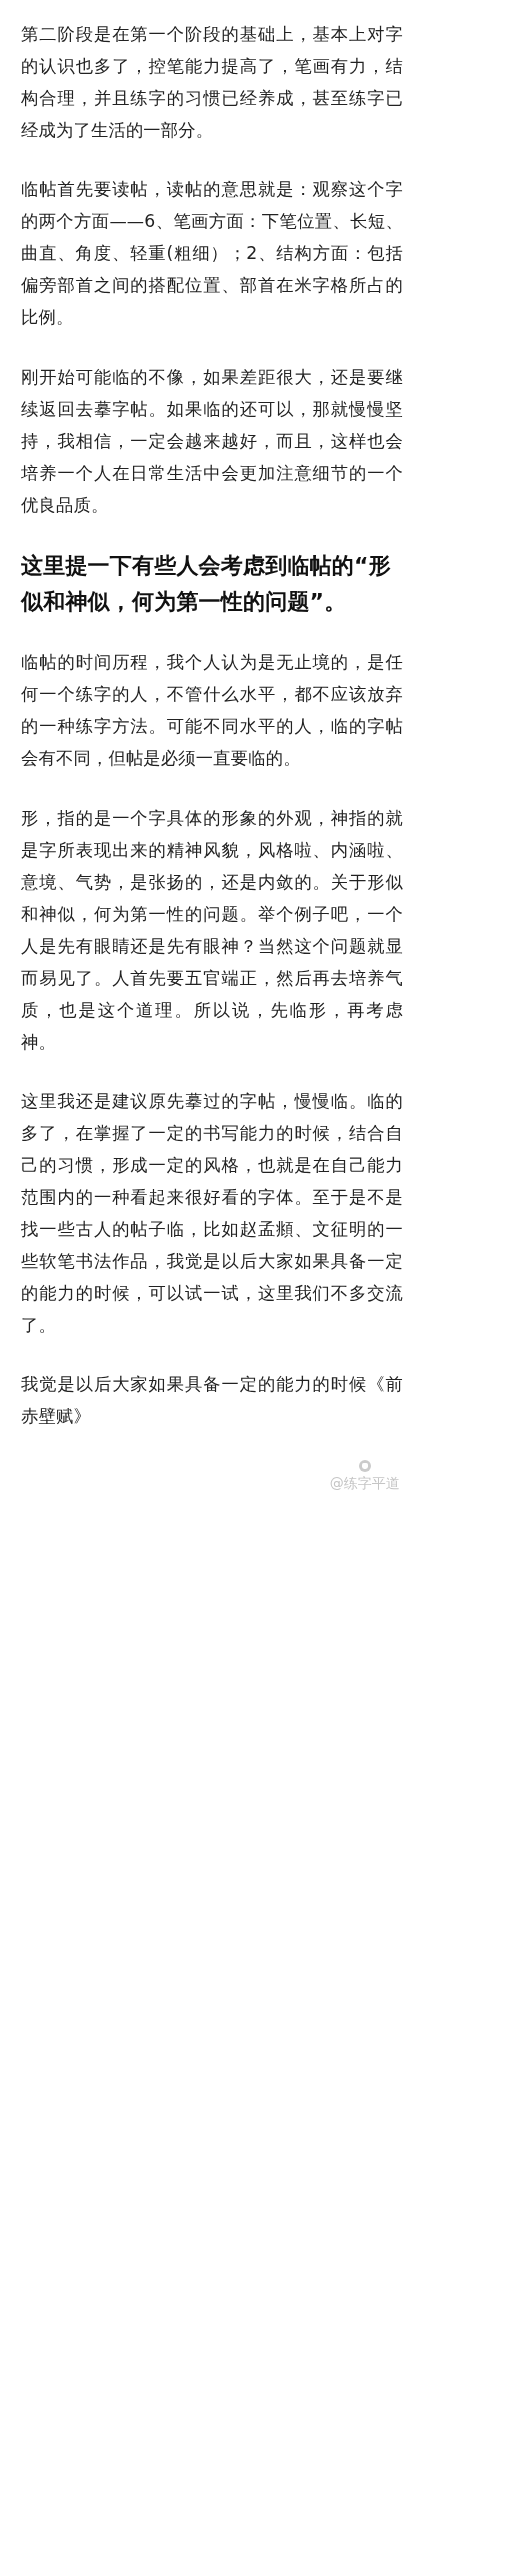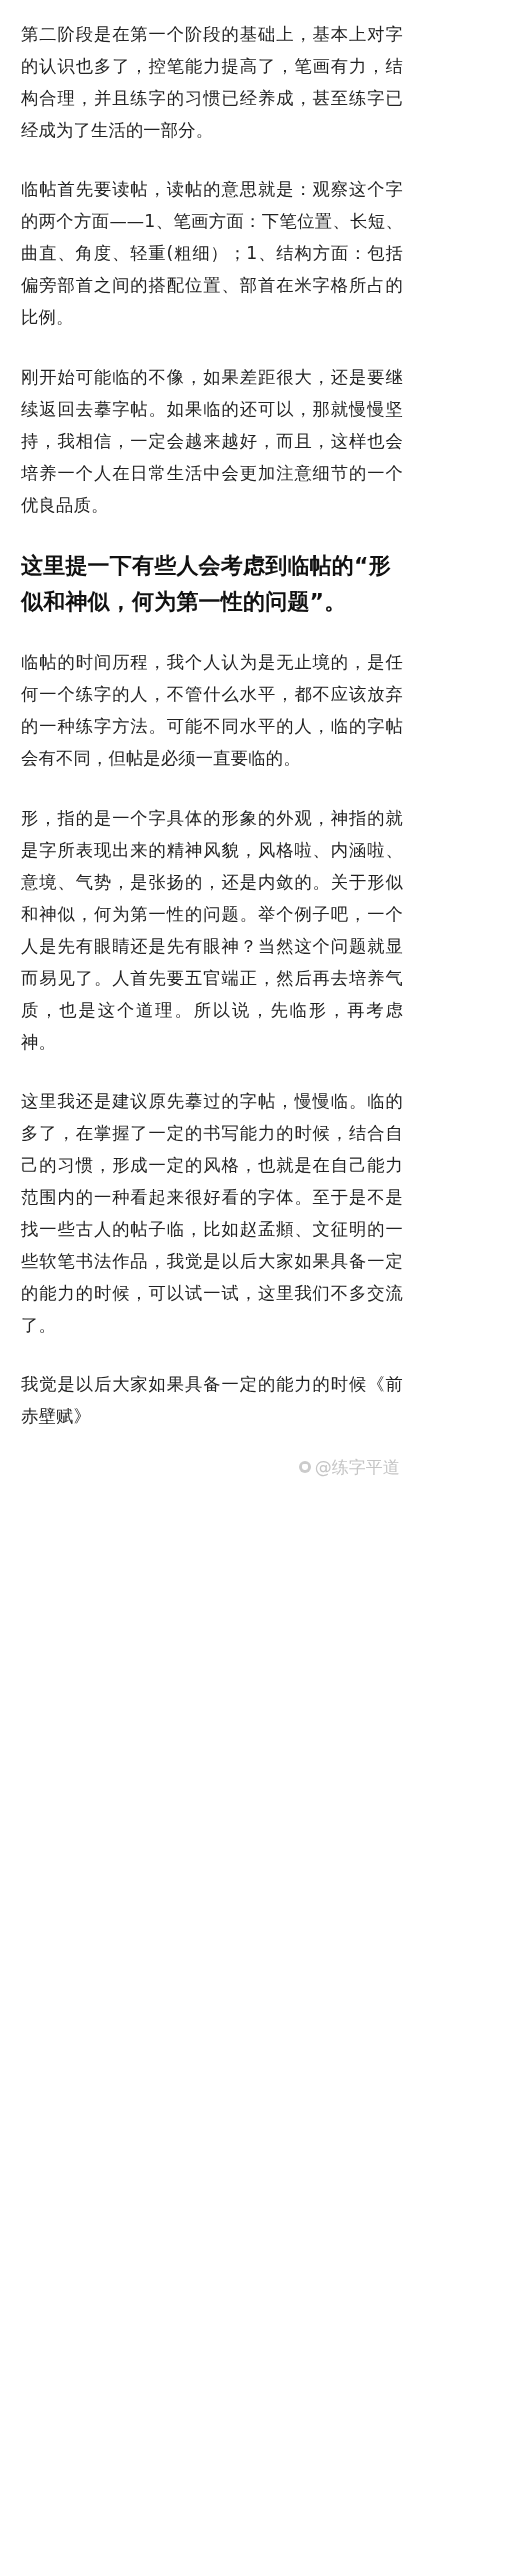--- a/index.html
+++ b/index.html
@@ -43,23 +43,24 @@
     display: flex;
     justify-content: flex-end;
     align-items: center;
     padding-right: 3.2px;
   }
   .watermark {
     display: flex;
     align-items: center;
     gap: 4px;
     color: #c2c2c2;
-    font-size: 17px;
+    font-size: 14px;
     line-height: 14.5px;
     opacity: 0.95;
+    flex-direction: column;
   }
   .wm-logo {
     width: 12px;
     height: 12px;
     border-radius: 50%;
     background: #c9c9c9;
     position: relative;
     flex: none;
   }
   .wm-logo::after {
@@ -72,21 +73,21 @@
     border-radius: 1.6px 1.6px 2.4px 2.4px;
     background: #ffffff;
   }
 </style>
 </head>
 <body>
 
 <div class="page">
 
   <p class="para">第二阶段是在第一个阶段的基础上，基本上对字的认识也多了，控笔能力提高了，笔画有力，结构合理，并且练字的习惯已经养成，甚至练字已经成为了生活的一部分。</p>
-  <p class="para">临帖首先要读帖，读帖的意思就是：观察这个字的两个方面——1、笔画方面：下笔位置、长短、曲直、角度、轻重(粗细）；1、结构方面：包括偏旁部首之间的搭配位置、部首在米字格所占的比例。</p>
+  <p class="para">临帖首先要读帖，读帖的意思就是：观察这个字的两个方面——6、笔画方面：下笔位置、长短、曲直、角度、轻重(粗细）；2、结构方面：包括偏旁部首之间的搭配位置、部首在米字格所占的比例。</p>
   <p class="para">刚开始可能临的不像，如果差距很大，还是要继续返回去摹字帖。如果临的还可以，那就慢慢坚持，我相信，一定会越来越好，而且，这样也会培养一个人在日常生活中会更加注意细节的一个优良品质。</p>
 
   <h2 class="heading">这里提一下有些人会考虑到临帖的“形似和神似，何为第一性的问题”。</h2>
 
   <p class="para">临帖的时间历程，我个人认为是无止境的，是任何一个练字的人，不管什么水平，都不应该放弃的一种练字方法。可能不同水平的人，临的字帖会有不同，但帖是必须一直要临的。</p>
   <p class="para">形，指的是一个字具体的形象的外观，神指的就是字所表现出来的精神风貌，风格啦、内涵啦、意境、气势，是张扬的，还是内敛的。关于形似和神似，何为第一性的问题。举个例子吧，一个人是先有眼睛还是先有眼神？当然这个问题就显而易见了。人首先要五官端正，然后再去培养气质，也是这个道理。所以说，先临形，再考虑神。</p>
   <p class="para">这里我还是建议原先摹过的字帖，慢慢临。临的多了，在掌握了一定的书写能力的时候，结合自己的习惯，形成一定的风格，也就是在自己能力范围内的一种看起来很好看的字体。至于是不是找一些古人的帖子临，比如赵孟頫、文征明的一些软笔书法作品，我觉是以后大家如果具备一定的能力的时候，可以试一试，这里我们不多交流了。</p>
   <p class="para">我觉是以后大家如果具备一定的能力的时候《前赤壁赋》</p>
 
   <div class="footer">

